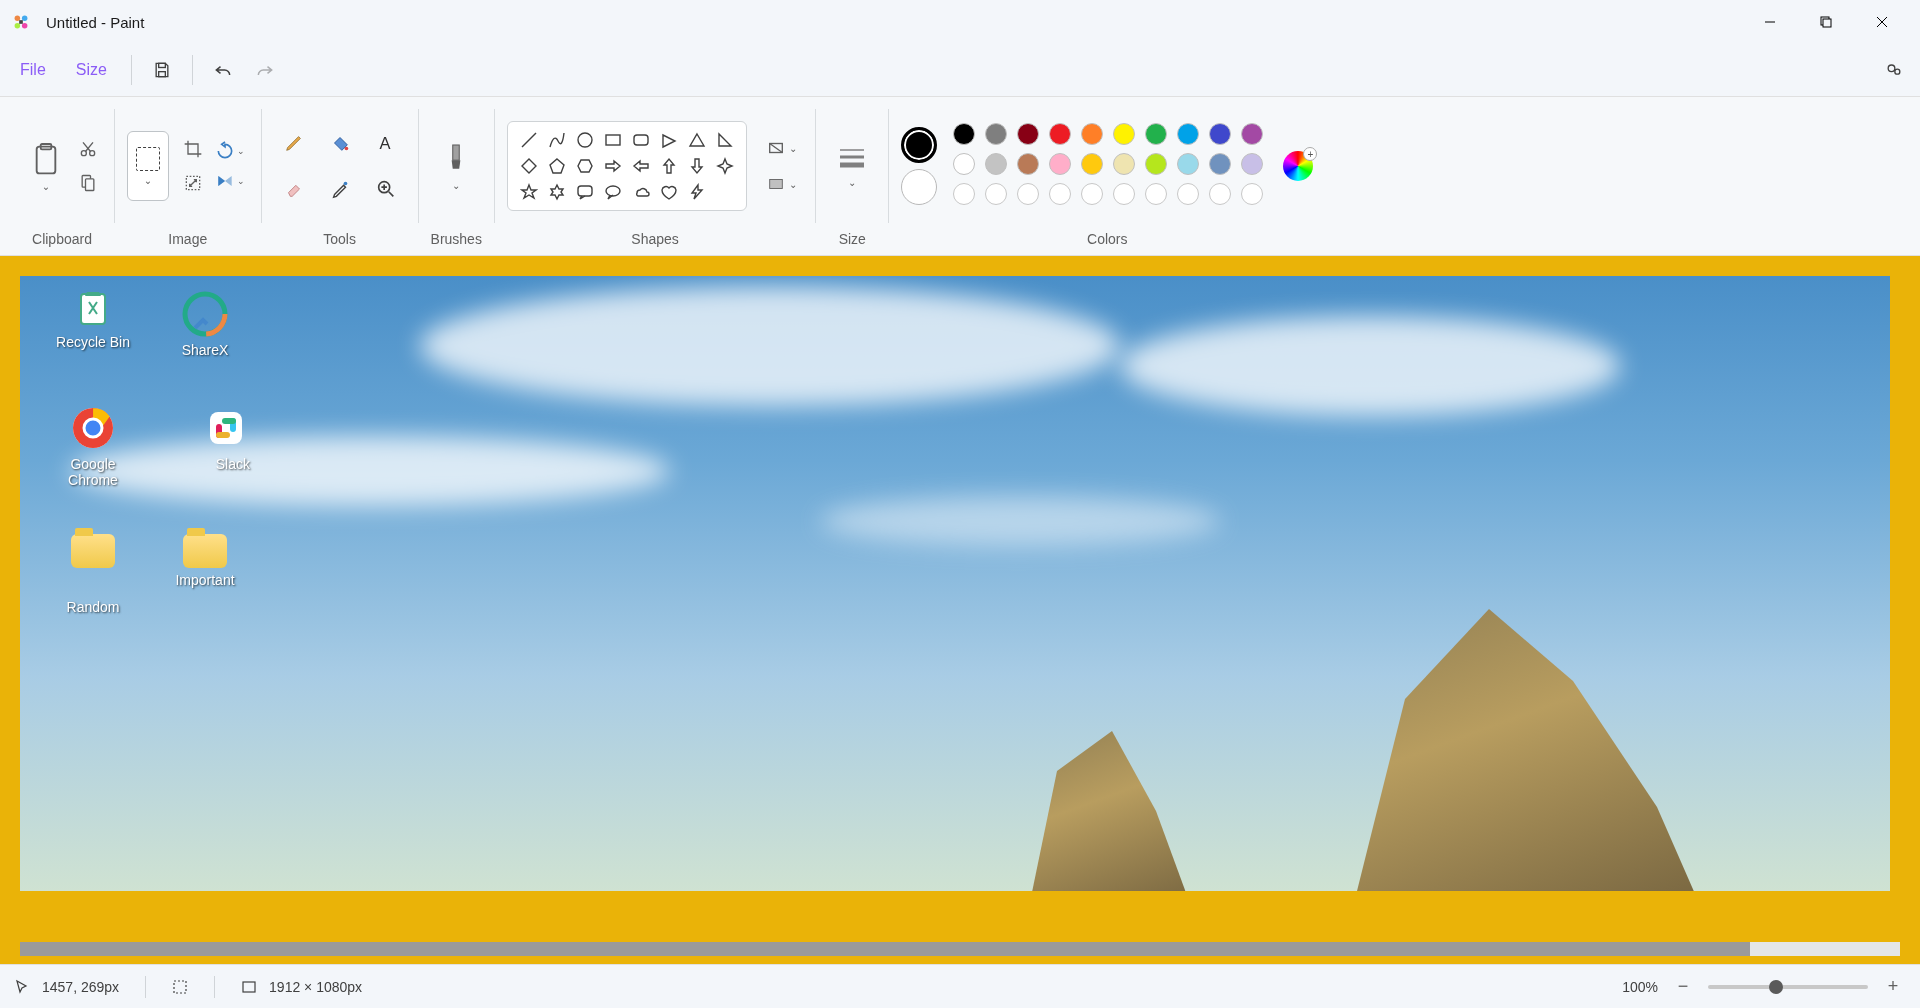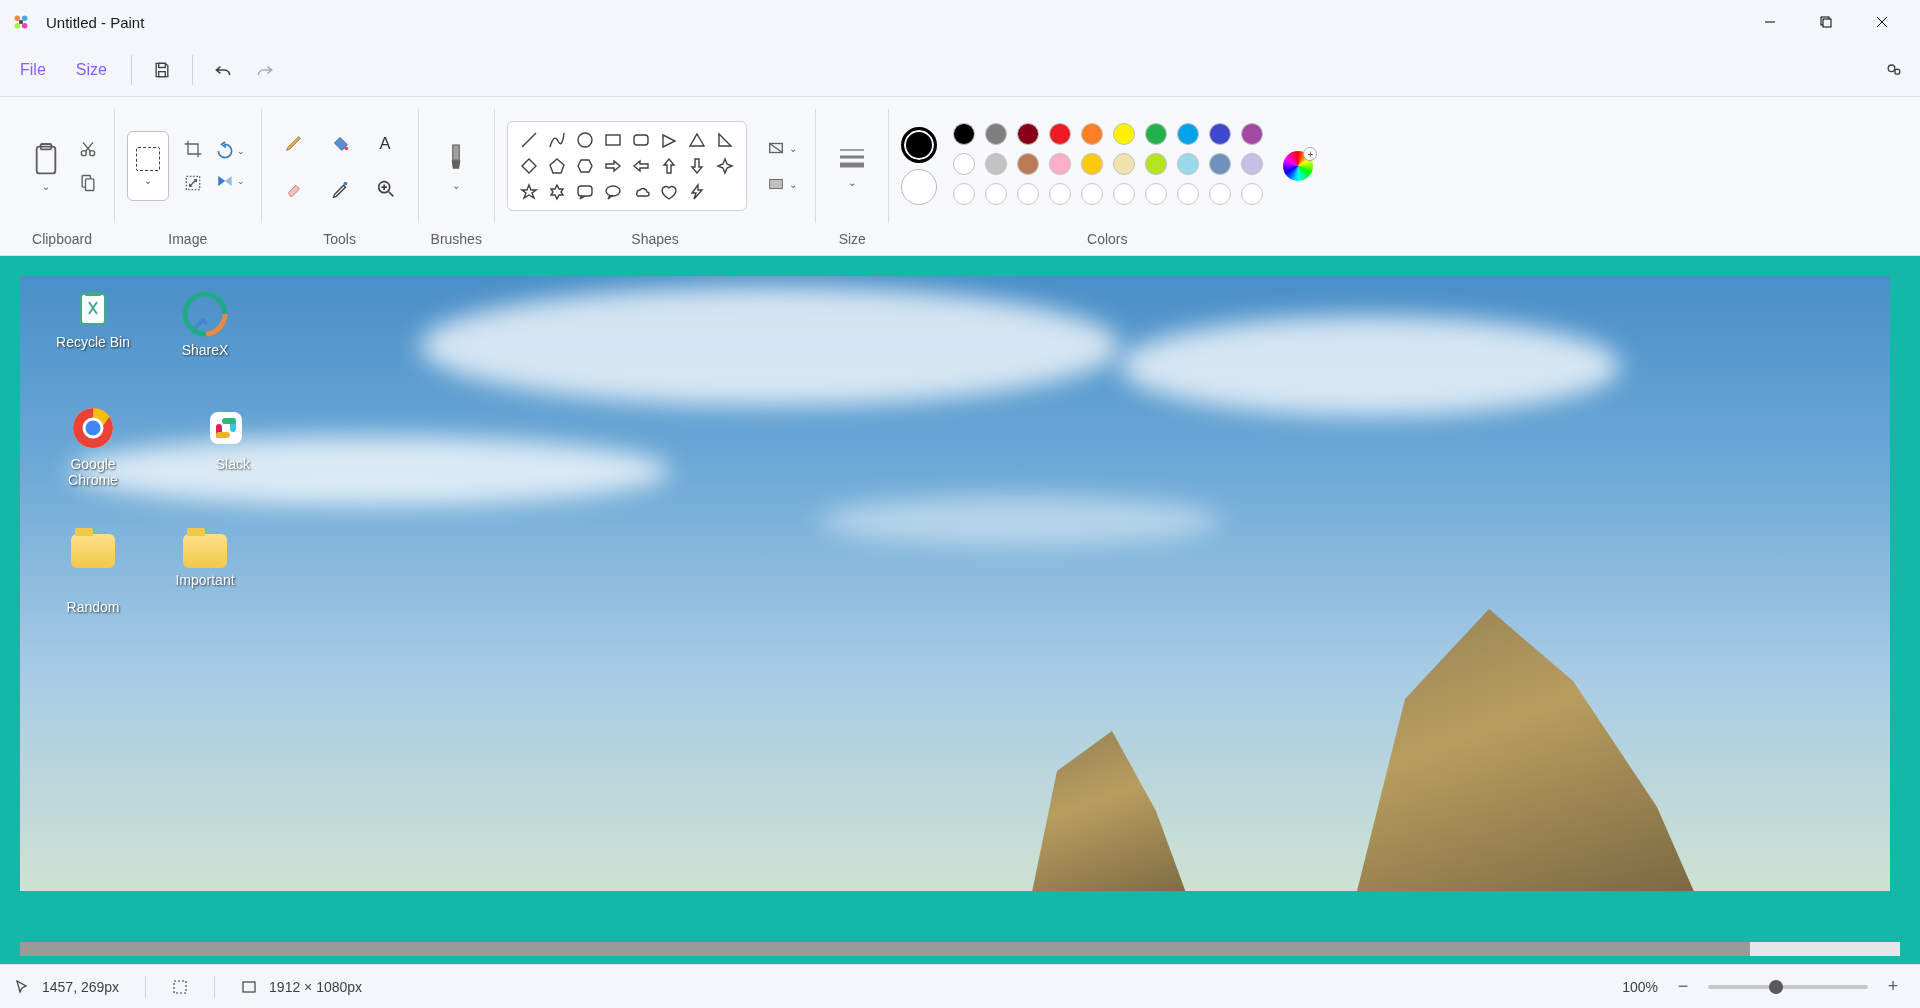--- a/index.html
+++ b/index.html
@@ -64,21 +64,21 @@
 .color-wells { display: flex; flex-direction: column; gap: 6px; margin-right: 12px; }
 .well { width: 36px; height: 36px; border-radius: 50%; border: 1px solid #b8b8b8; }
 .well.primary { border: 3px solid #000; box-shadow: 0 0 0 2px #fff inset; }
 .palette { display: grid; grid-template-columns: repeat(10, 26px); grid-auto-rows: 26px; gap: 4px 6px; }
 .swatch { width: 22px; height: 22px; border-radius: 50%; border: 1px solid #c0c0c0; }
 .swatch.empty { background: #fff; border: 1px solid #c8c8c8; }
 .edit-colors { width: 30px; height: 30px; border-radius: 50%; background: conic-gradient(red,yellow,lime,cyan,blue,magenta,red); position: relative; margin-left: 12px; }
 .edit-colors .plus { position: absolute; top: -4px; right: -4px; width: 14px; height: 14px; border-radius: 50%; background: #fff; border: 1px solid #aaa; display: flex; align-items: center; justify-content: center; font-size: 10px; color: #555; }
 
 
-.canvas-area { flex: 1; background: #14b8a6; position: relative; overflow: hidden; padding: 20px 0 0 20px; }
+.canvas-area { flex: 1; background: #eab308; position: relative; overflow: hidden; padding: 20px 0 0 20px; }
 .canvas { position: relative; width: 1870px; height: 615px; background: linear-gradient(to bottom, #4a8fc8 0%, #6ba8d6 30%, #a8cce5 65%, #cfe2d2 100%); overflow: hidden; }
 .cloud { position: absolute; background: rgba(255,255,255,0.75); border-radius: 50%; filter: blur(12px); }
 .rock { position: absolute; background: linear-gradient(160deg, #8a7a52 0%, #b89d5f 40%, #6a5a3a 100%); }
 
 .desktop-icon { position: absolute; width: 90px; display: flex; flex-direction: column; align-items: center; gap: 4px; }
 .desktop-icon .ico { width: 48px; height: 48px; border-radius: 6px; display: flex; align-items: center; justify-content: center; }
 .desktop-icon .lbl { color: #fff; font-size: 14px; text-shadow: 1px 1px 2px rgba(0,0,0,0.7); text-align: center; }
 .folder-ico { background: linear-gradient(#ffe08a, #f0c94a); border-radius: 4px; position: relative; }
 .folder-ico::before { content: ""; position: absolute; top: -6px; left: 4px; width: 18px; height: 8px; background: #f0c94a; border-radius: 2px 2px 0 0; }
 

